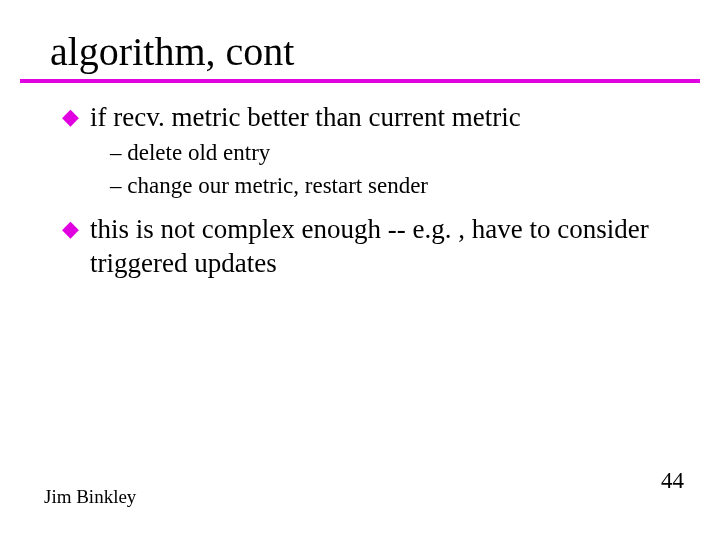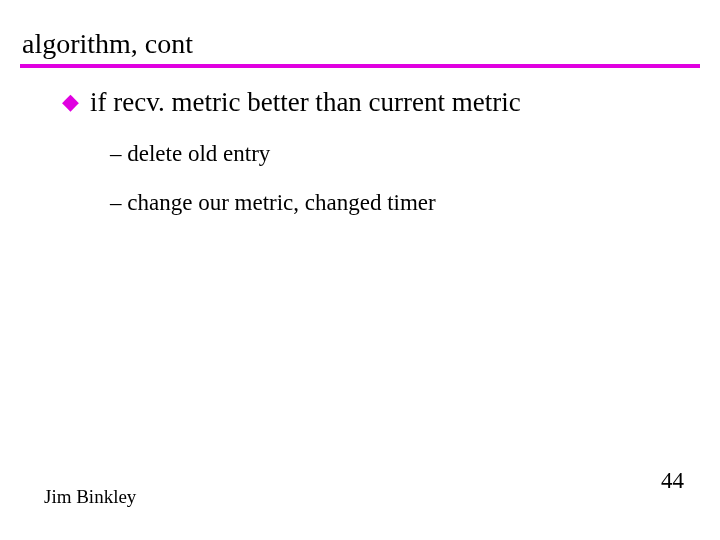--- a/index.html
+++ b/index.html
@@ -6,23 +6,24 @@
   body {
     width: 720px;
     height: 540px;
     background: #ffffff;
     font-family: "Times New Roman", Times, serif;
     color: #000000;
     position: relative;
     overflow: hidden;
   }
   .title {
-    font-size: 28px;
+    font-size: 40px;
     font-weight: normal;
-    padding: 28px 0 4px 22px;
+    padding: 28px 0 4px 38px;
+    margin-left: 12px;
   }
   .hr {
     height: 4px;
     background: #e000e0;
     margin: 0 20px 18px 20px;
   }
   .content {
     padding: 0 24px 0 90px;
   }
   .l1 {
@@ -36,21 +37,21 @@
     color: #e000e0;
     position: absolute;
     left: -28px;
     top: 2px;
     font-size: 22px;
   }
   .l2 {
     font-size: 23px;
     line-height: 1.35;
     margin-left: 20px;
-    margin-top: 18px;
+    margin-top: 2px;
   }
   .l2::before {
     content: "– ";
   }
   .footer-left {
     position: absolute;
     left: 44px;
     bottom: 32px;
     font-size: 19px;
   }
@@ -64,18 +65,19 @@
 </head>
 <body>
 
 <div class="title">algorithm, cont</div>
 <div class="hr"></div>
 
 <div class="content">
   <div class="l1">if recv. metric better than current metric</div>
   <div class="l2">delete old entry</div>
 
-  <div class="l2">change our metric, changed timer</div>
+  <div class="l2">change our metric, restart sender</div>
 
+  <div class="l1">this is not complex enough -- e.g. , have to consider triggered updates</div>
 </div>
 
 <div class="footer-left">Jim Binkley</div>
 <div class="footer-right">44</div>
 
 </body></html>

